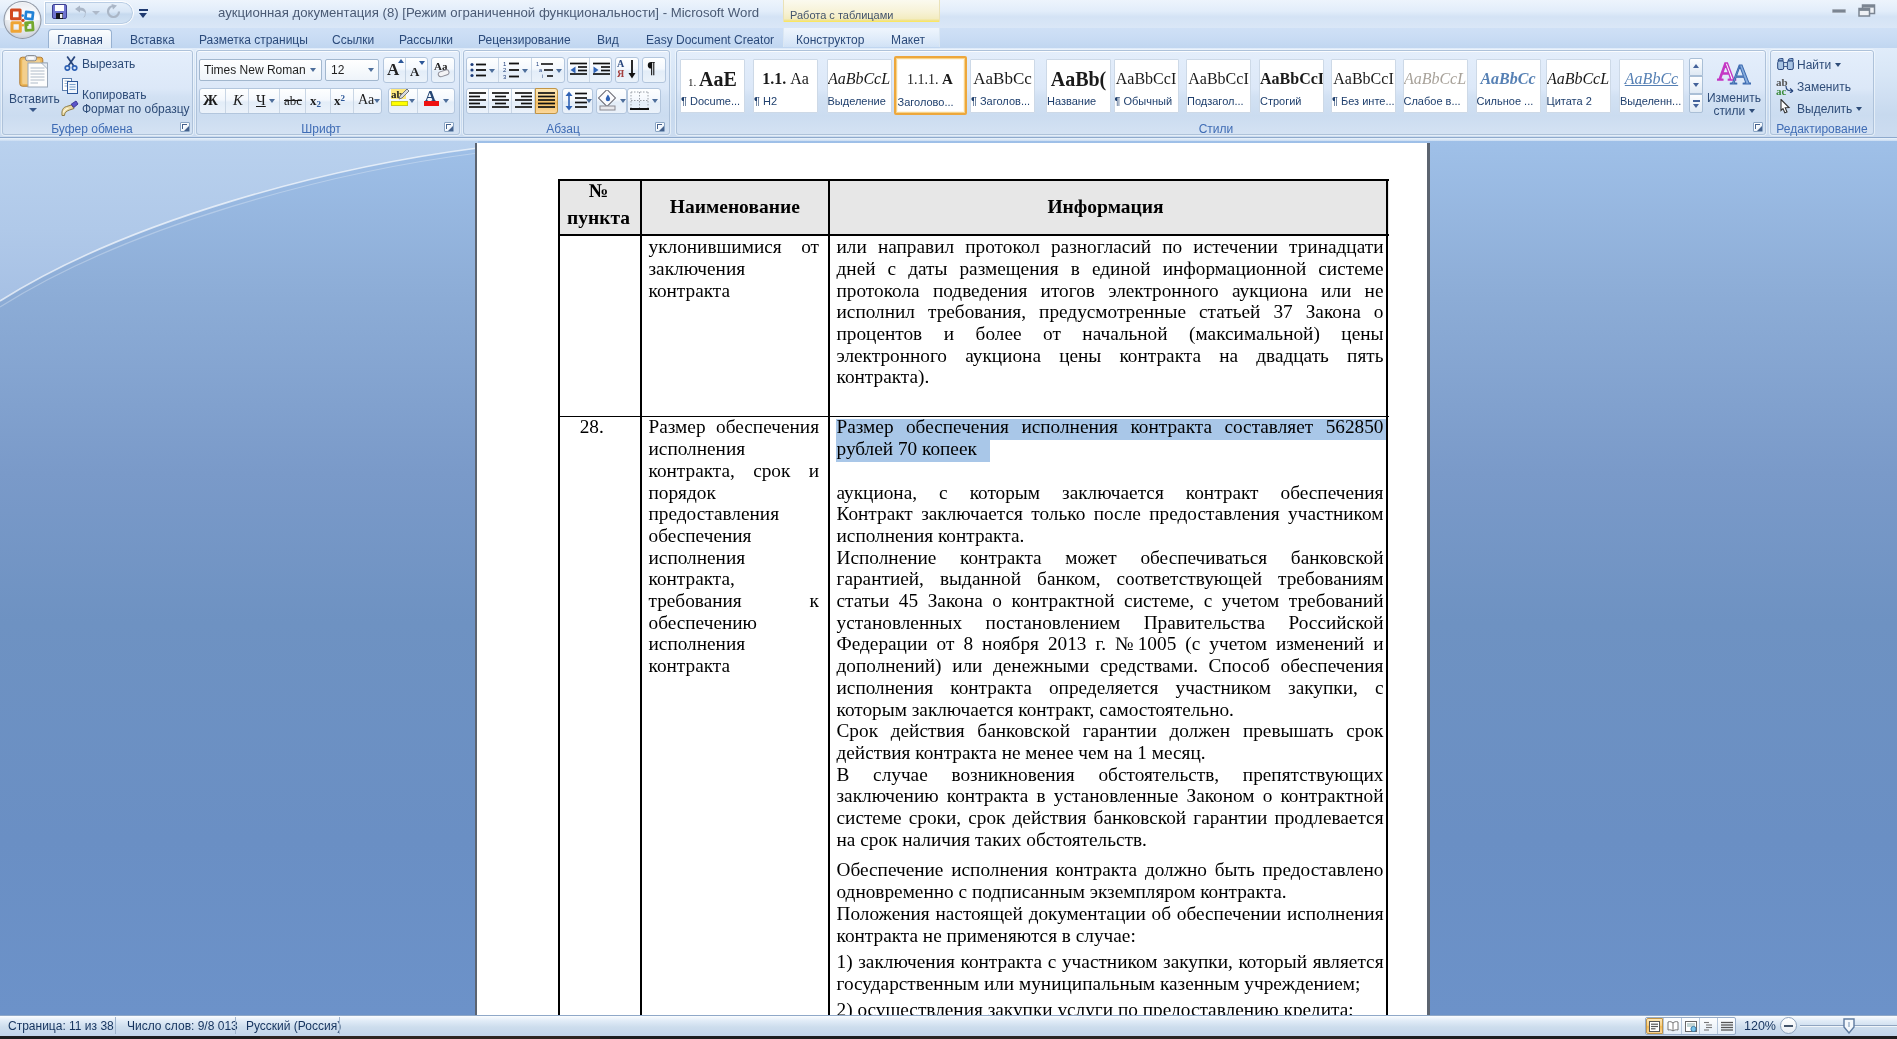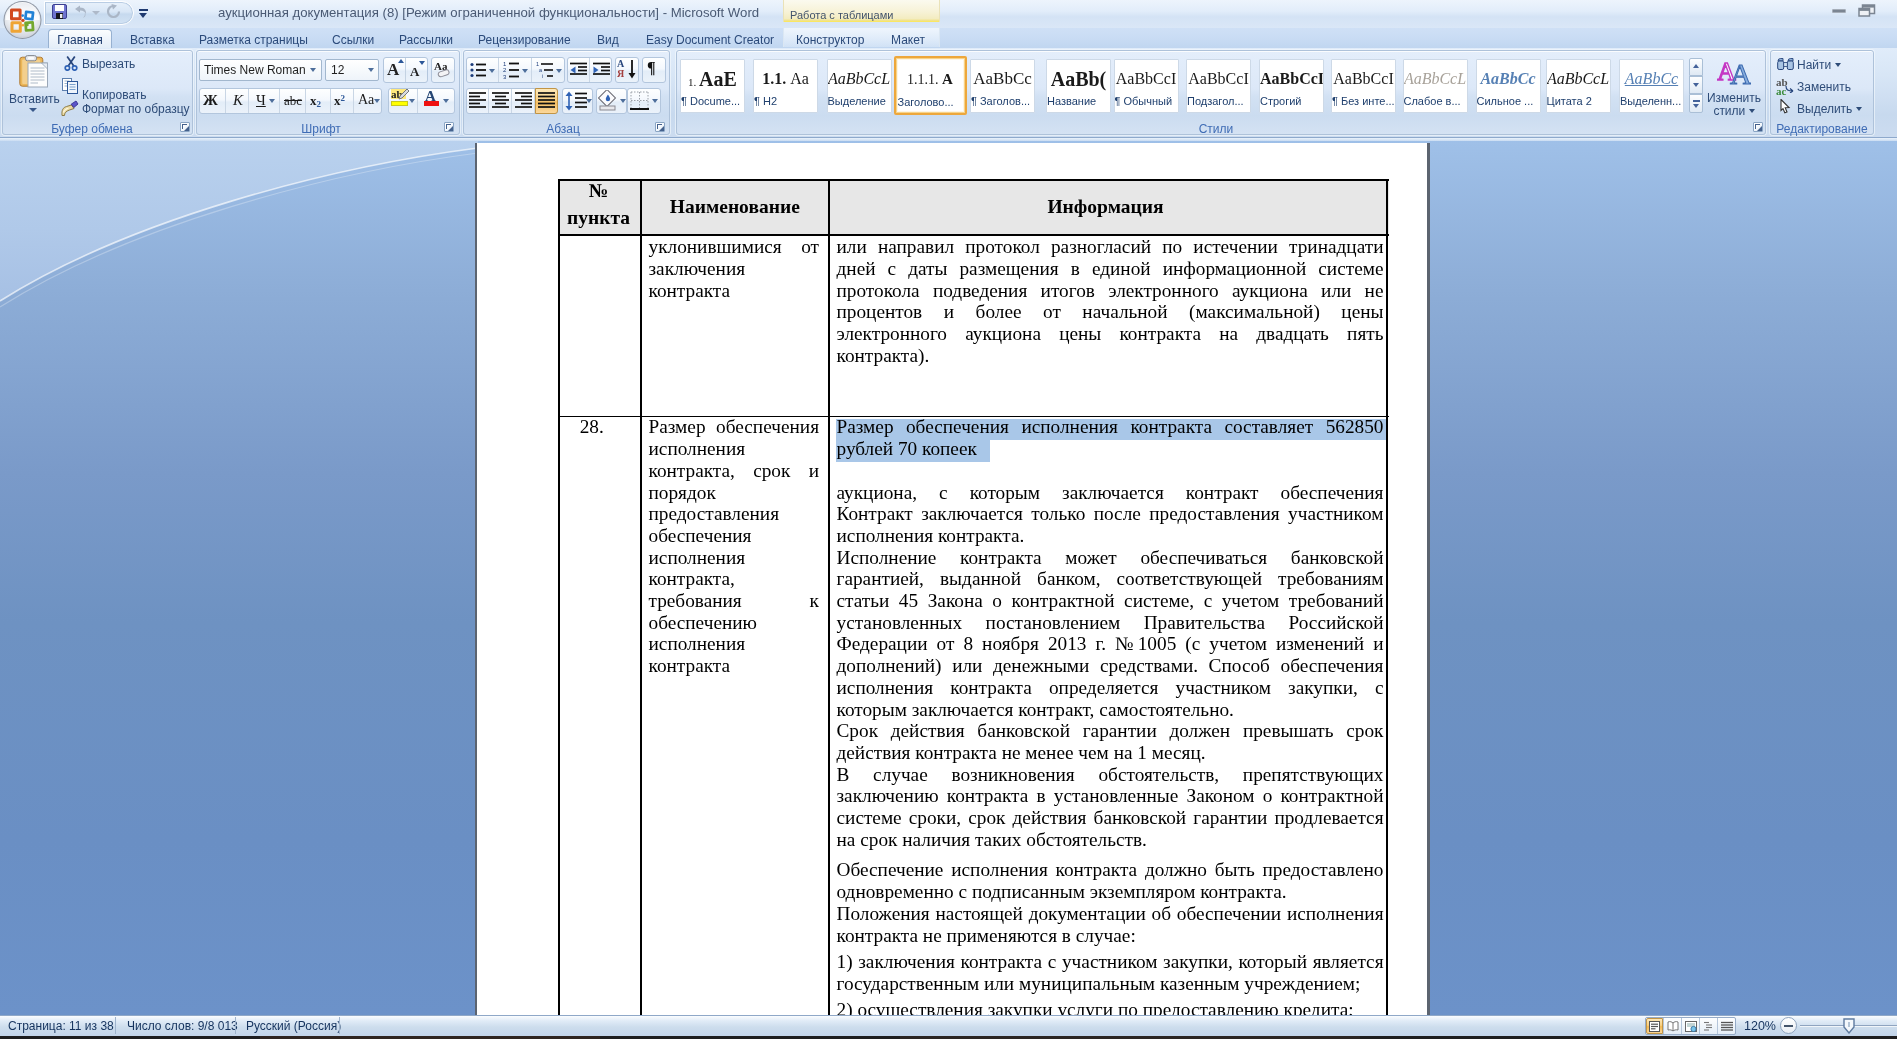--- a/index.html
+++ b/index.html
@@ -486,20 +486,21 @@
  <div class="abs doc dt" style="left:171.5px;top:93.1px;width:170.5px;">
   <div class="j">уклонившимися от</div>
   <div>заключения</div>
   <div>контракта</div>
  </div>
 
  <div class="abs doc dt" style="left:359.5px;top:93.1px;width:547px;">
   <div class="j">или направил протокол разногласий по истечении тринадцати</div>
   <div class="j">дней с даты размещения в единой информационной системе</div>
   <div class="j">протокола подведения итогов электронного аукциона или не</div>
+  <div class="j">исполнил требования, предусмотренные статьей 37 Закона о</div>
   <div class="j">процентов и более от начальной (максимальной) цены</div>
   <div class="j">электронного аукциона цены контракта на двадцать пять</div>
   <div>контракта).</div>
  </div>
 
  <div class="abs doc dt" style="left:83px;top:273.4px;width:79.5px;text-align:center;padding-right:16px;">28.</div>
 
  <div class="abs doc dt" style="left:171.5px;top:273.4px;width:170.5px;">
   <div class="j">Размер обеспечения</div>
   <div>исполнения</div>

